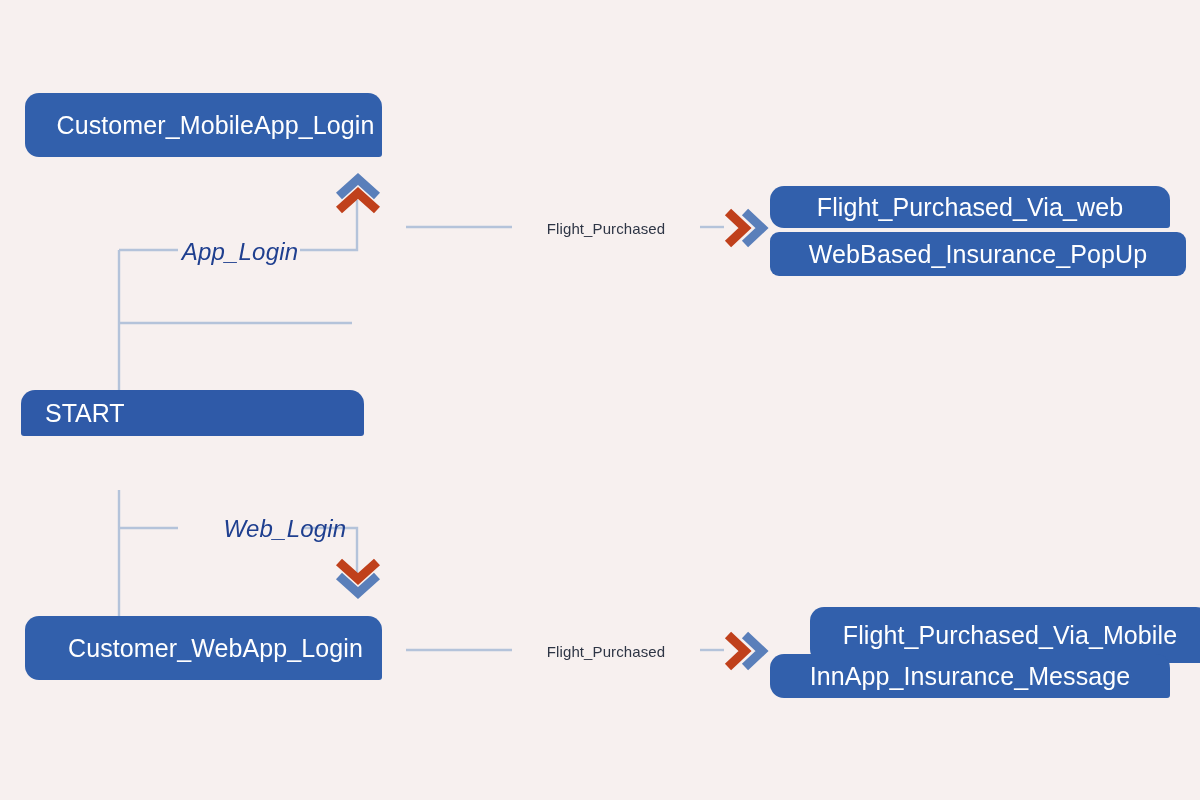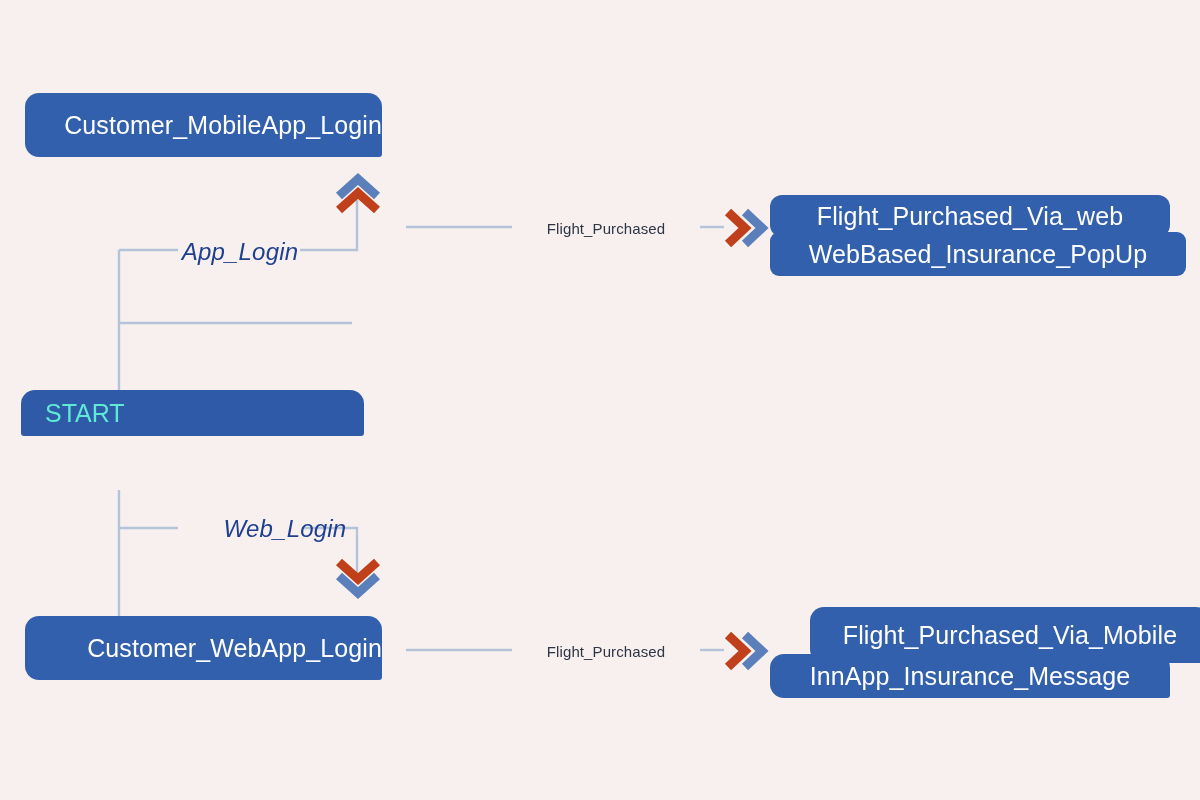--- a/index.html
+++ b/index.html
@@ -36,35 +36,35 @@
     box-sizing: border-box;
     display: flex;
     align-items: center;
     font-size: 25px;
     font-weight: 400;
     letter-spacing: 0.1px;
     white-space: nowrap;
   }
   .node.left-aligned {
     padding-left: 24px;
-    justify-content: flex-end;
+    justify-content: center;
   }
   .node.centered {
     justify-content: center;
   }
 
   
   .start-node {
     position: absolute;
     border-radius: 14px 14px 14px 14px;
     overflow: visible;
   }
   .start-header {
     background: #2f5aa8;
-    color: #5eead4;
+    color: #ffffff;
     font-size: 25px;
     height: 46px;
     display: flex;
     align-items: center;
     padding-left: 24px;
     box-sizing: border-box;
     border-radius: 14px 14px 3px 3px;
   }
   .start-footer {
     background: #b8c6e0;
@@ -166,21 +166,21 @@
   <div class="start-node" style="left:21px; top:390px; width:343px;">
     <div class="start-header">
       <span>START</span>
     </div>
   </div>
 
   <div class="node left-aligned" style="left:25px; top:616px; width:357px; height:64px;">
     <span>Customer_WebApp_Login</span>
   </div>
 
-  <div class="node centered" style="left:770px; top:195px; width:400px; height:42px;border-radius:12px;">
+  <div class="node centered" style="left:770px; top:186px; width:400px; height:42px;">
     <span>Flight_Purchased_Via_web</span>
   </div>
 
   <div class="node centered" style="left:770px; top:232px; width:416px; height:44px;border-radius:9px;">
     <span>WebBased_Insurance_PopUp</span>
   </div>
 
   <div class="node centered" style="left:810px; top:607px; width:400px; height:56px;">
     <span>Flight_Purchased_Via_Mobile</span>
   </div>

